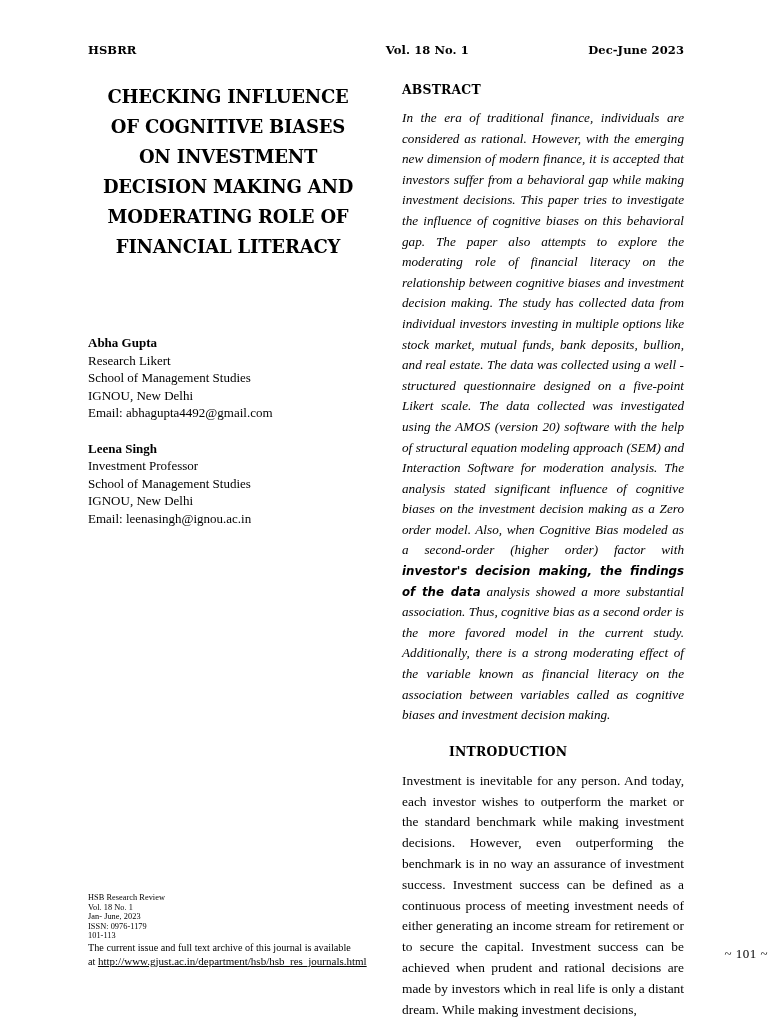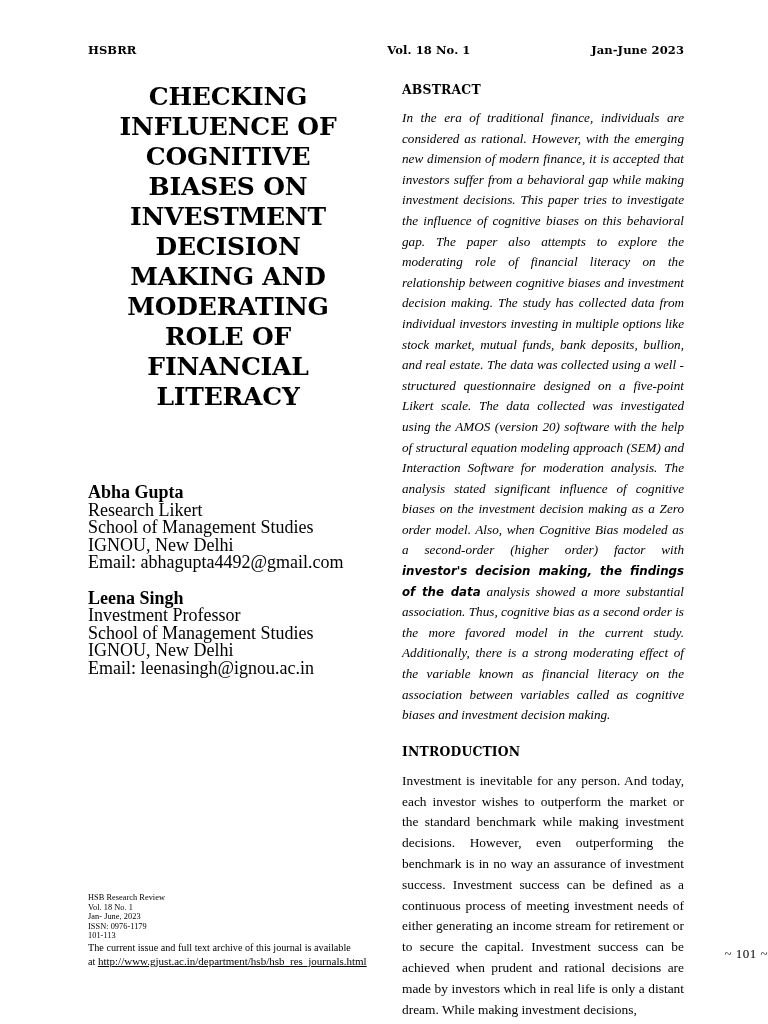--- a/index.html
+++ b/index.html
@@ -50,35 +50,35 @@
     position: absolute;
     left: 402px;
     top: 82px;
     width: 282px;
   }
 
   
   .paper-title {
     font-family: "DejaVu Serif", "Liberation Serif", serif;
     font-weight: bold;
-    font-size: 25px;
+    font-size: 18px;
     line-height: 30px;
     text-align: center;
     letter-spacing: -0.2px;
     margin: 0;
     padding: 0 4px;
   }
 
   
   .authors {
     margin-top: 72px;
   }
   .author-block {
     margin-bottom: 18px;
-    font-size: 18px;
+    font-size: 13px;
     line-height: 17.5px;
   }
   .author-name {
     font-weight: bold;
     display: block;
   }
   .author-line { display: block; }
 
   
   .journal-note {
@@ -114,20 +114,21 @@
   .sec-head {
     font-family: "DejaVu Serif", "Liberation Serif", serif;
     font-weight: bold;
     font-size: 12.4px;
     letter-spacing: 0.2px;
     margin: 0 0 11px 0;
   }
   .sec-head.intro {
     margin-top: 18px;
     margin-bottom: 12px;
+    margin-left: 47px;
   }
   .abstract-body {
     font-style: italic;
     font-size: 13.2px;
     line-height: 20.6px;
     text-align: justify;
     text-justify: inter-word;
     margin: 0;
   }
   .abstract-body .alt-font {
@@ -164,21 +165,21 @@
   }
 </style>
 </head>
 <body>
 
 <div class="page">
 
   <div class="running-head">
     <span class="rh-left">HSBRR</span>
     <span class="rh-mid">Vol. 18  No. 1</span>
-    <span class="rh-right">Jan-June 2023</span>
+    <span class="rh-right">Dec-June 2023</span>
   </div>
 
   <div class="col-left">
 
     <h1 class="paper-title">CHECKING INFLUENCE OF COGNITIVE BIASES ON INVESTMENT DECISION MAKING AND MODERATING ROLE OF FINANCIAL LITERACY</h1>
 
     <div class="authors">
 
       <div class="author-block">
         <span class="author-name">Abha Gupta</span>

